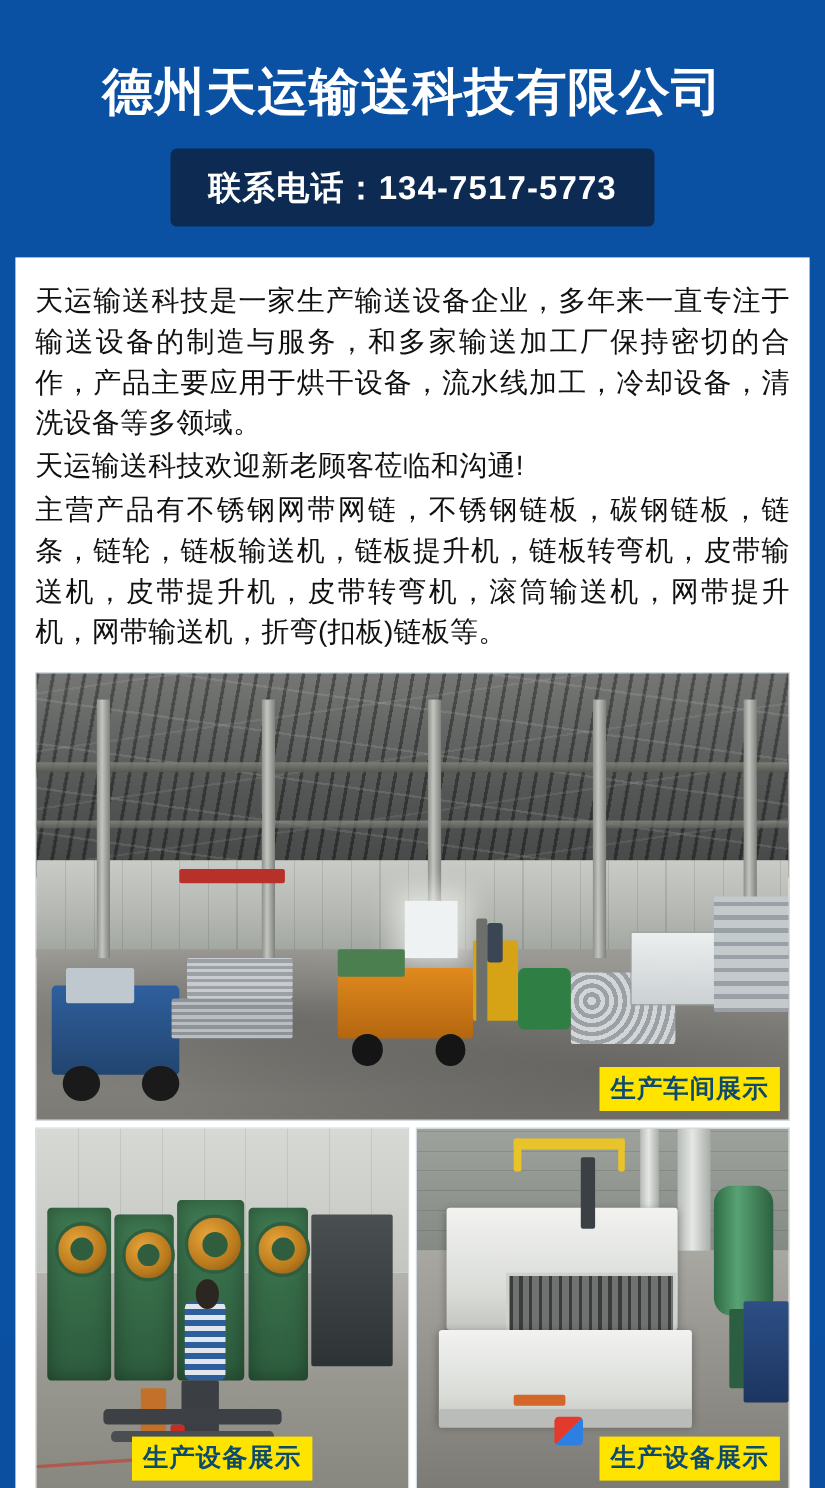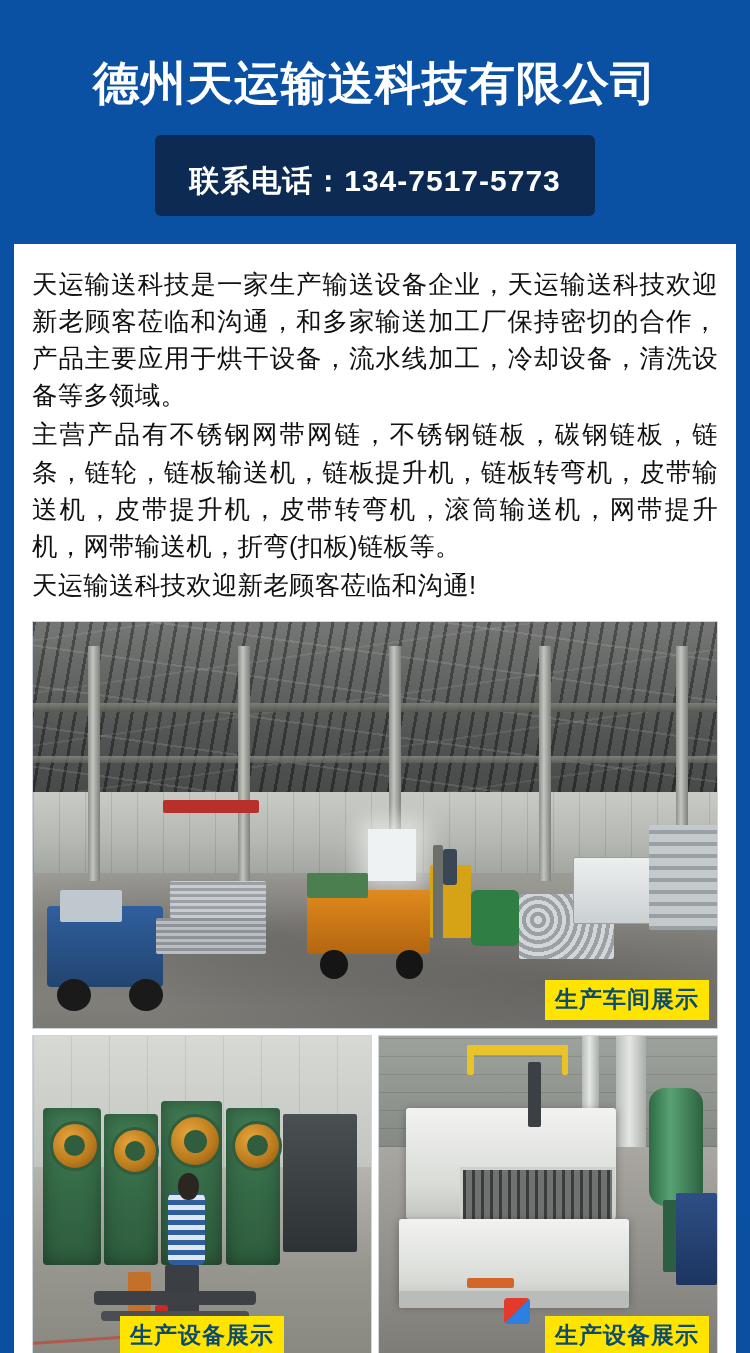--- a/index.html
+++ b/index.html
@@ -34,21 +34,21 @@
     line-height: 1.1;
     margin: 0 0 26px 0;
     white-space: nowrap;
   }
   .phone-bar {
     display: inline-block;
     background: #0c2a52;
     color: #ffffff;
     font-size: 30px;
     font-weight: bold;
-    padding: 26px 34px 14px 34px;
+    padding: 16px 34px 14px 34px;
     border-radius: 6px;
     letter-spacing: 1px;
     white-space: nowrap;
   }
   
   .content-card {
     margin-top: 28px;
     background: #ffffff;
     padding: 22px 18px 16px 18px;
     box-sizing: border-box;
@@ -231,23 +231,23 @@
 <div class="page">
 
   <div class="header">
     <div class="company-title">德州天运输送科技有限公司</div>
     <div class="phone-bar">联系电话：134-7517-5773</div>
   </div>
 
   <div class="content-card">
 
     <div class="intro">
-      <p>天运输送科技是一家生产输送设备企业，天运输送科技欢迎新老顾客莅临和沟通，和多家输送加工厂保持密切的合作，产品主要应用于烘干设备，流水线加工，冷却设备，清洗设备等多领域。</p>
+      <p>天运输送科技是一家生产输送设备企业，多年来一直专注于输送设备的制造与服务，和多家输送加工厂保持密切的合作，产品主要应用于烘干设备，流水线加工，冷却设备，清洗设备等多领域。</p>
+      <p>天运输送科技欢迎新老顾客莅临和沟通!</p>
       <p>主营产品有不锈钢网带网链，不锈钢链板，碳钢链板，链条，链轮，链板输送机，链板提升机，链板转弯机，皮带输送机，皮带提升机，皮带转弯机，滚筒输送机，网带提升机，网带输送机，折弯(扣板)链板等。</p>
-      <p>天运输送科技欢迎新老顾客莅临和沟通!</p>
     </div>
 
     <div class="photo-grid">
 
       <div class="photo photo-big">
         <div class="scene">
           <div class="w-roof"></div>
           <div class="w-backwall"></div>
           <div class="w-floor"></div>
 

